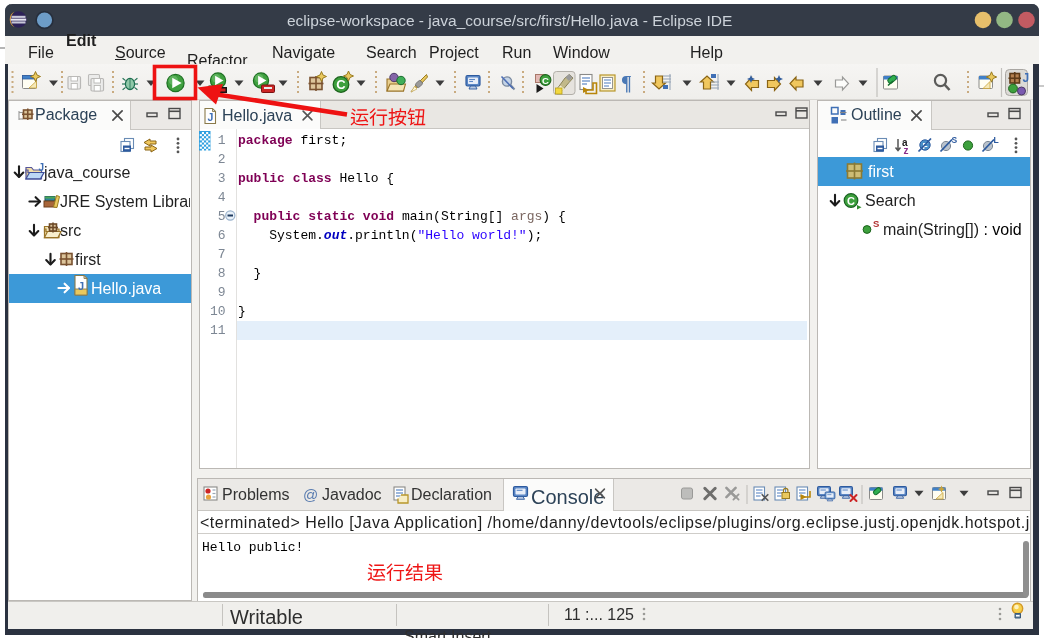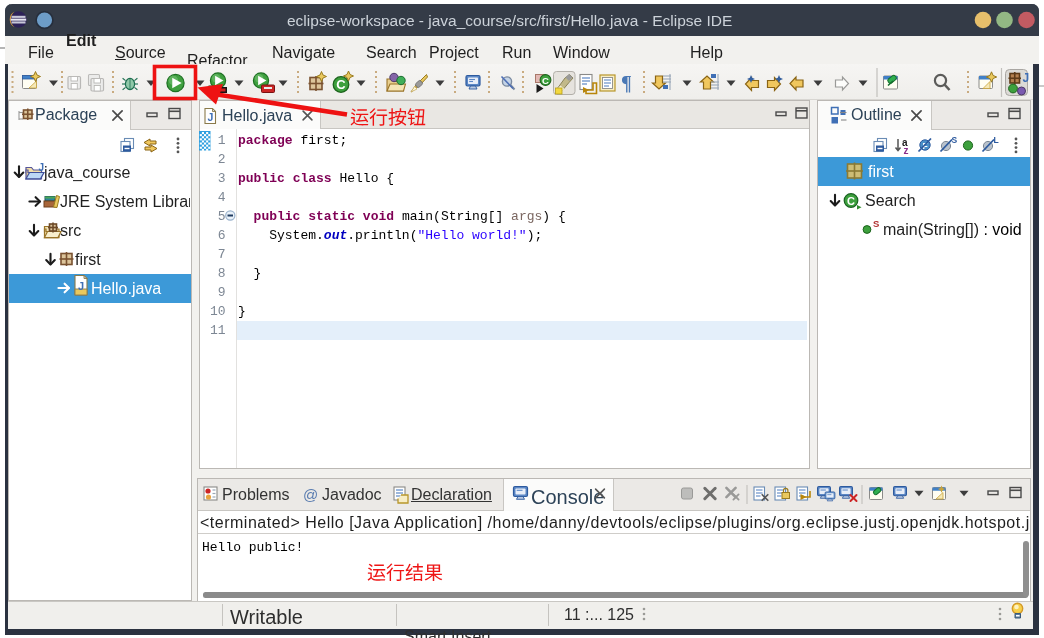--- a/index.html
+++ b/index.html
@@ -89,21 +89,21 @@
 <div class="abs" style="left:818px;top:157px;width:212px;height:29px;background:#3c99d8;"></div>
 <div class="abs t16" style="left:868px;top:163px;color:#fff;">first</div>
 <div class="abs t16" style="left:865px;top:192px;">Search</div>
 <div class="abs t16" style="left:883px;top:221px;">main(String[])<span style="color:#000000;"> : void</span></div>
 
 <div class="abs" style="left:197px;top:478px;width:834px;height:124px;background:#ffffff;border:1px solid #bbb8b4;box-sizing:border-box;"></div>
 <div class="abs" style="left:198px;top:479px;width:832px;height:32px;background:#ebe9e6;border-bottom:1px solid #c8c6c2;box-sizing:border-box;"></div>
 <div class="abs" style="left:503px;top:479px;width:111px;height:32px;background:#fbfbfa;border-left:1px solid #c8c6c2;border-right:1px solid #c8c6c2;box-sizing:border-box;"></div>
 <div class="abs" style="left:222px;top:486px;font-size:16px;color:#333;">Problems</div>
 <div class="abs" style="left:322px;top:486px;font-size:16px;color:#333;">Javadoc</div>
-<div class="abs" style="left:411px;top:486px;font-size:16px;color:#333;text-decoration:underline;">Declaration</div>
+<div class="abs" style="left:411px;top:486px;font-size:16px;color:#333;">Declaration</div>
 <div class="abs" style="left:531px;top:486px;font-size:20px;color:#2c4257;">Console</div>
 
 <div class="abs" style="left:198px;top:511px;width:832px;height:23px;background:#fff;border-bottom:1px solid #cfcdc9;box-sizing:border-box;overflow:hidden;">
 <div style="position:absolute;left:2px;top:3px;font-size:16px;letter-spacing:0.5px;color:#1f1f1f;white-space:pre;">&lt;terminated&gt; Hello [Java Application] /home/danny/devtools/eclipse/plugins/org.eclipse.justj.openjdk.hotspot.jre.full.linux.x86_64</div>
 </div>
 <div class="abs mono" style="left:202px;top:540px;font-size:13px;color:#000;">Hello public!</div>
 
 <div class="abs" style="left:203px;top:592px;width:825px;height:5.5px;background:#8a8a8a;border-radius:2.5px;"></div>
 <div class="abs" style="left:1022.5px;top:541px;width:6px;height:56px;background:#8f8f8f;border-radius:3px;"></div>
 

